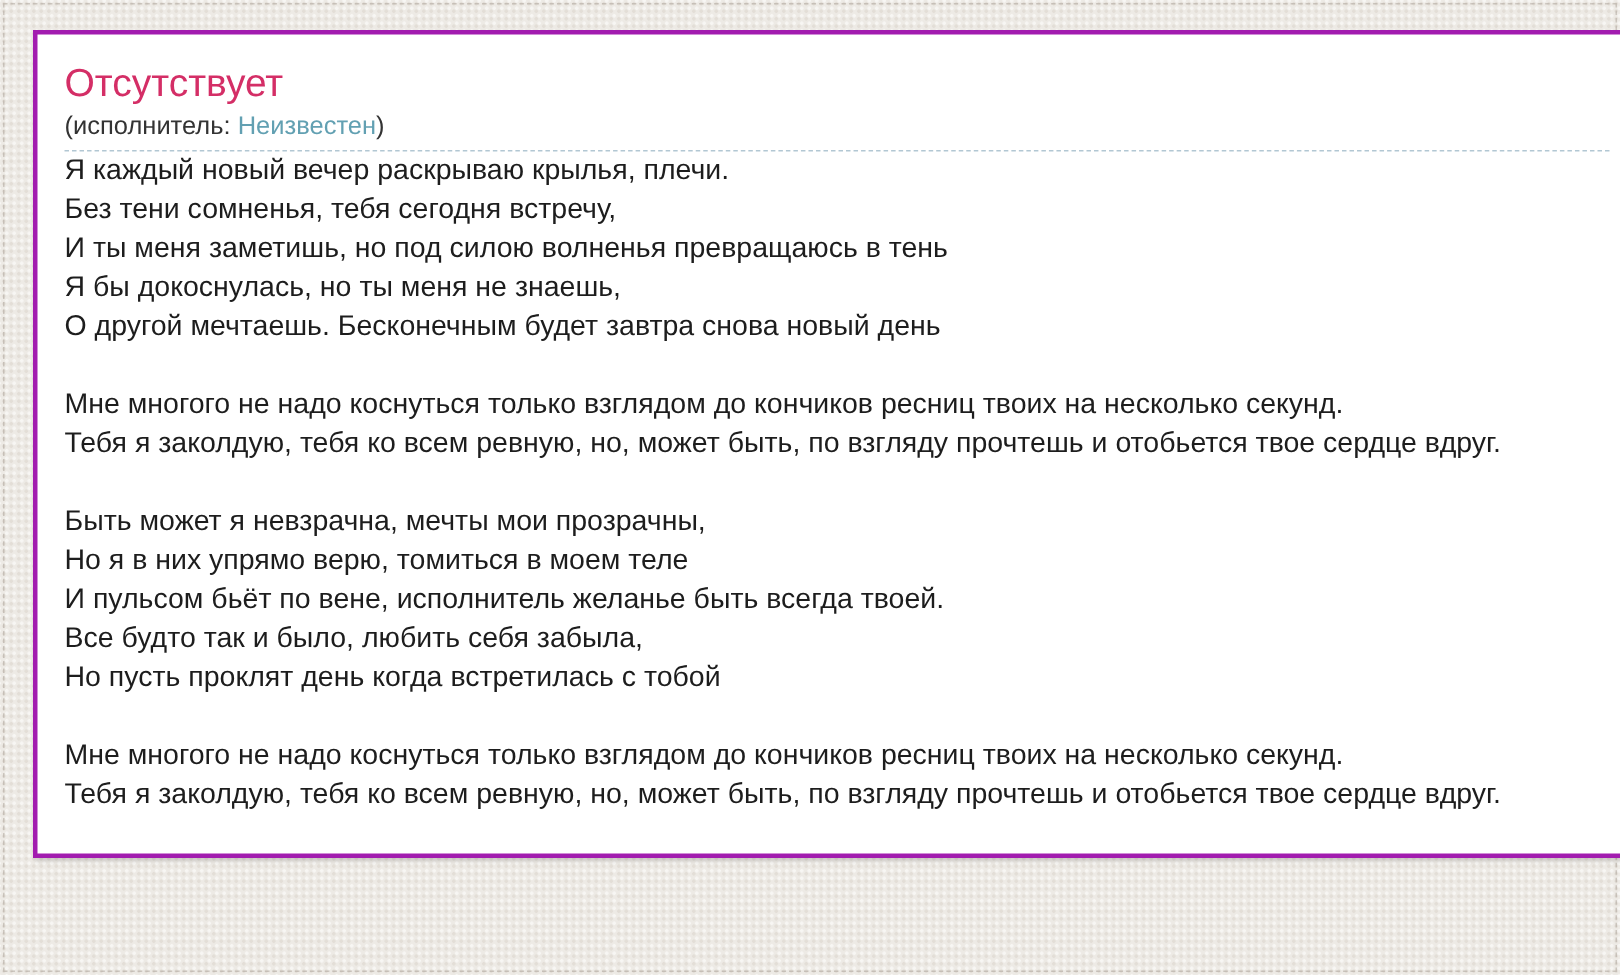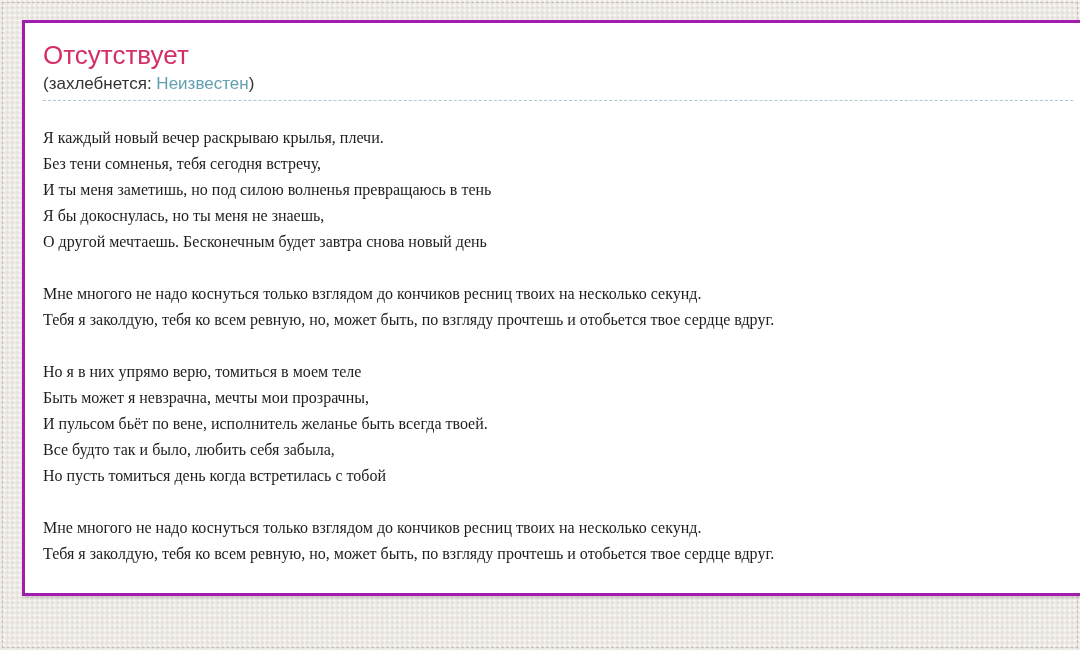--- a/index.html
+++ b/index.html
@@ -52,56 +52,55 @@
     margin-top:3px;
     line-height:1.2;
   }
   .artist-line a{
     color:var(--link-color);
     text-decoration:none;
     cursor:pointer;
     margin-top:28px;
   }
   .lyrics{
-    margin-top:24px;
-    font-size:16px;
+    margin-top:0;
+    font-size:19px;
     line-height:26px;
     color:var(--text-color);
     white-space:nowrap;
-    font-family:Liberation Serif, serif;
   }
   .stanza + .stanza{margin-top:26px;}
 </style>
 </head>
 <body>
 
 <div class="edge-frame"></div>
 
 <div class="card">
   <div class="head">
     <h1 class="title">Отсутствует</h1>
-    <div class="artist-line"><span>(захлебнется: </span><a href="#">Неизвестен</a><span>)</span></div>
+    <div class="artist-line"><span>(исполнитель: </span><a href="#">Неизвестен</a><span>)</span></div>
   </div>
   <div class="lyrics">
       <div class="stanza">
         <div class="line">Я каждый новый вечер раскрываю крылья, плечи.</div>
         <div class="line">Без тени сомненья, тебя сегодня встречу,</div>
         <div class="line">И ты меня заметишь, но под силою волненья превращаюсь в тень</div>
         <div class="line">Я бы докоснулась, но ты меня не знаешь,</div>
         <div class="line">О другой мечтаешь. Бесконечным будет завтра снова новый день</div>
       </div>
       <div class="stanza">
         <div class="line">Мне многого не надо коснуться только взглядом до кончиков ресниц твоих на несколько секунд.</div>
         <div class="line">Тебя я заколдую, тебя ко всем ревную, но, может быть, по взгляду прочтешь и отобьется твое сердце вдруг.</div>
       </div>
       <div class="stanza">
+        <div class="line">Быть может я невзрачна, мечты мои прозрачны,</div>
         <div class="line">Но я в них упрямо верю, томиться в моем теле</div>
-        <div class="line">Быть может я невзрачна, мечты мои прозрачны,</div>
         <div class="line">И пульсом бьёт по вене, исполнитель желанье быть всегда твоей.</div>
         <div class="line">Все будто так и было, любить себя забыла,</div>
-        <div class="line">Но пусть томиться день когда встретилась с тобой</div>
+        <div class="line">Но пусть проклят день когда встретилась с тобой</div>
       </div>
       <div class="stanza">
         <div class="line">Мне многого не надо коснуться только взглядом до кончиков ресниц твоих на несколько секунд.</div>
         <div class="line">Тебя я заколдую, тебя ко всем ревную, но, может быть, по взгляду прочтешь и отобьется твое сердце вдруг.</div>
       </div>
     </div>
 </div>
 
 </body></html>

